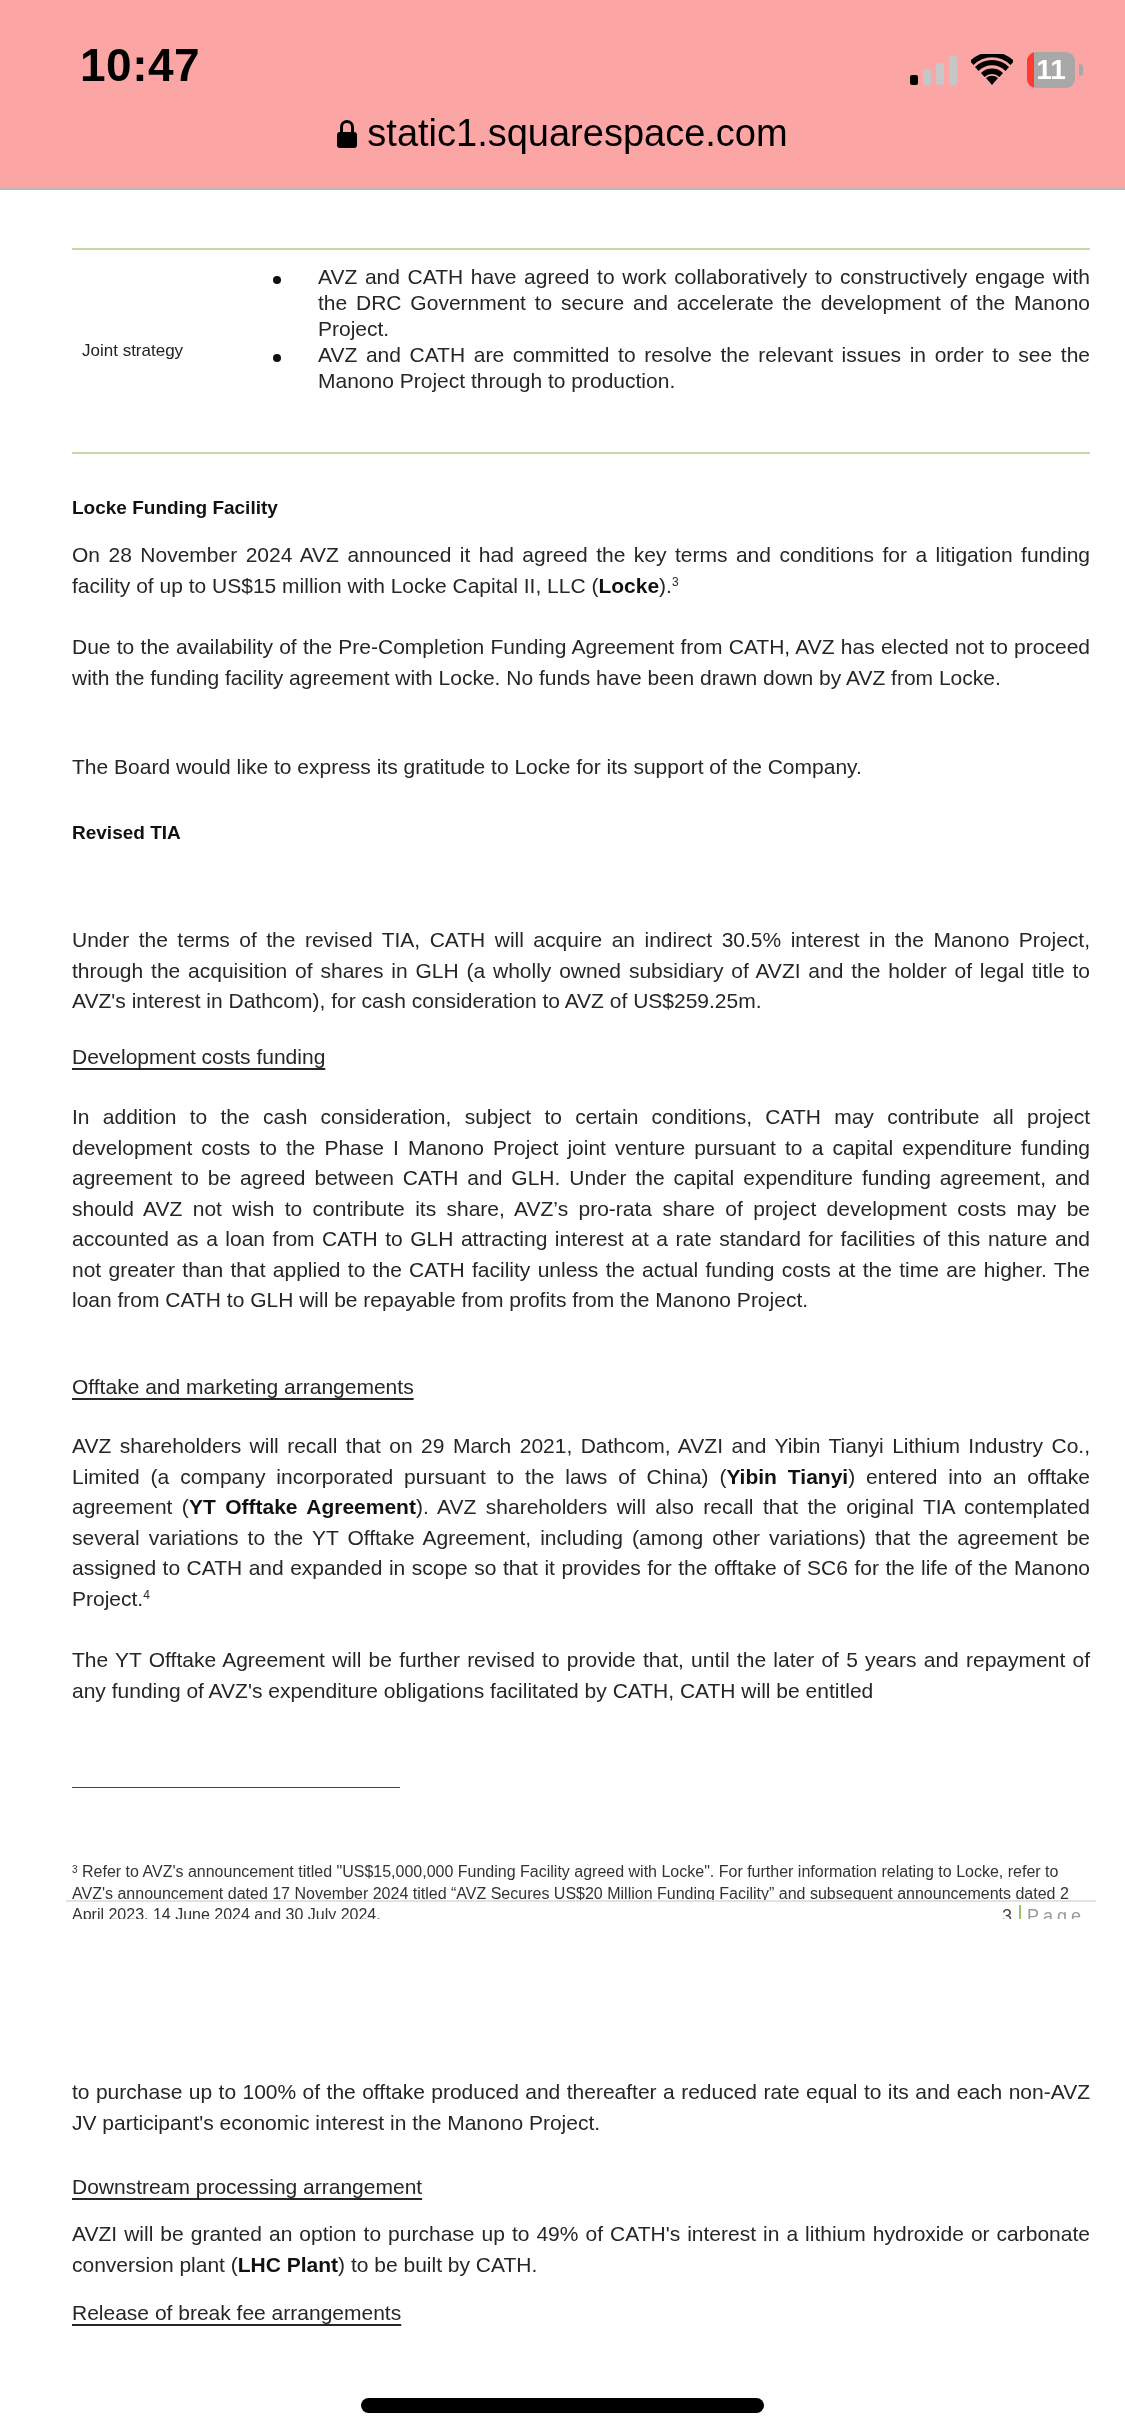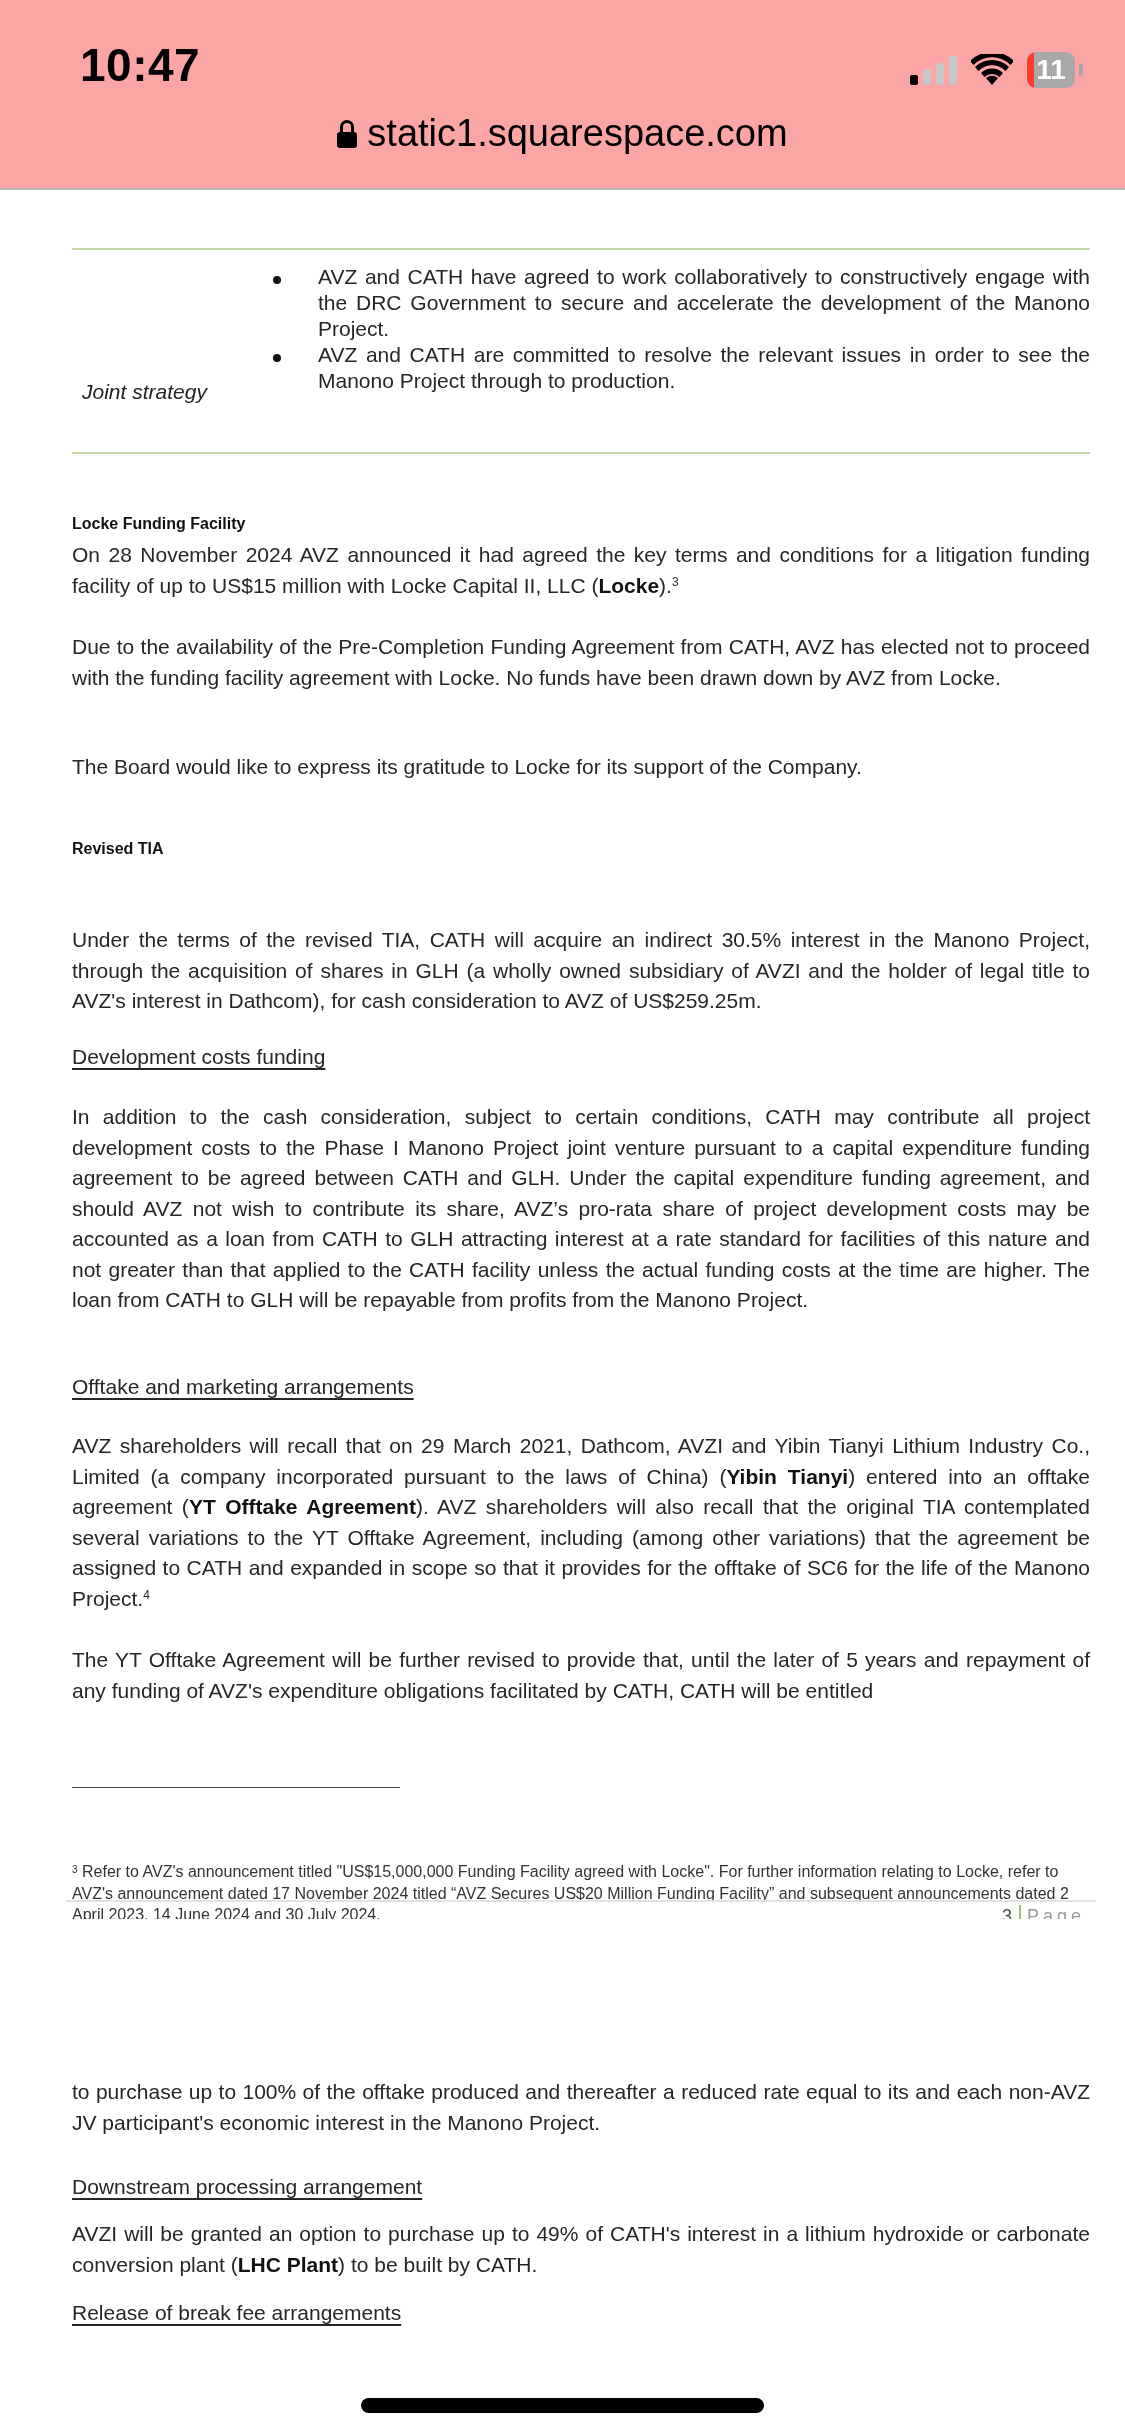--- a/index.html
+++ b/index.html
@@ -36,29 +36,29 @@
 
   
   .page {
     position: absolute; left: 0; width: 1125px; background: #fff;
     font-family: "Liberation Sans", sans-serif; font-size: 21px; color: #262626;
   }
   .page1 { top: 192px; height: 1813px; }
   .content { position: absolute; left: 72px; width: 1018px; }
   p.body { text-align: justify; line-height: 30.5px; }
   .strong { font-weight: 700; color: #111; }
-  .heading { font-weight: 700; color: #111; font-size: 16px; margin-top: 18px; }
+  .heading { font-weight: 700; color: #111; font-size: 19px; }
   .subhead { text-decoration: underline; text-underline-offset: 4px; color: #262626; }
   sup { font-size: 12px; vertical-align: top; position: relative; top: -4px; }
 
   .table {
     position: absolute; left: 72px; top: 56px; width: 1018px; height: 206px;
     border-top: 2px solid #c5d9a7; border-bottom: 2px solid #c5d9a7;
   }
-  .table .label { position: absolute; left: 10px; top: 0; height: 100%; display: flex; align-items: center; font-style: italic; font-size: 21px; color: #222; margin-top: 41px; }
+  .table .label { position: absolute; left: 10px; top: 0; height: 100%; display: flex; align-items: center; font-size: 17px; color: #222; }
   .table ul { position: absolute; left: 200px; top: 14px; width: 818px; list-style: none; }
   .table li { position: relative; padding-left: 46px; line-height: 26px; text-align: justify; }
   .table li::before { content: ""; position: absolute; left: 1px; top: 12px; width: 8px; height: 8px; border-radius: 50%; background: #111; }
 
   .footnote-rule { position: absolute; left: 72px; width: 328px; border-top: 1.5px solid #444; }
   .footnotes { position: absolute; left: 72px; width: 1030px; font-size: 16px; line-height: 21.5px; color: #333; }
   .footnotes sup { font-size: 10px; top: -2px; }
   .footer-rule { position: absolute; left: 66px; width: 1030px; border-top: 2px solid #e2e2e2; }
   .page-num { position: absolute; right: 40px; font-size: 18px; color: #444; letter-spacing: 1px; }
   .page-num .bar { display: inline-block; width: 2px; height: 20px; background: #9bc26a; margin: 0 6px; vertical-align: -3px; }

